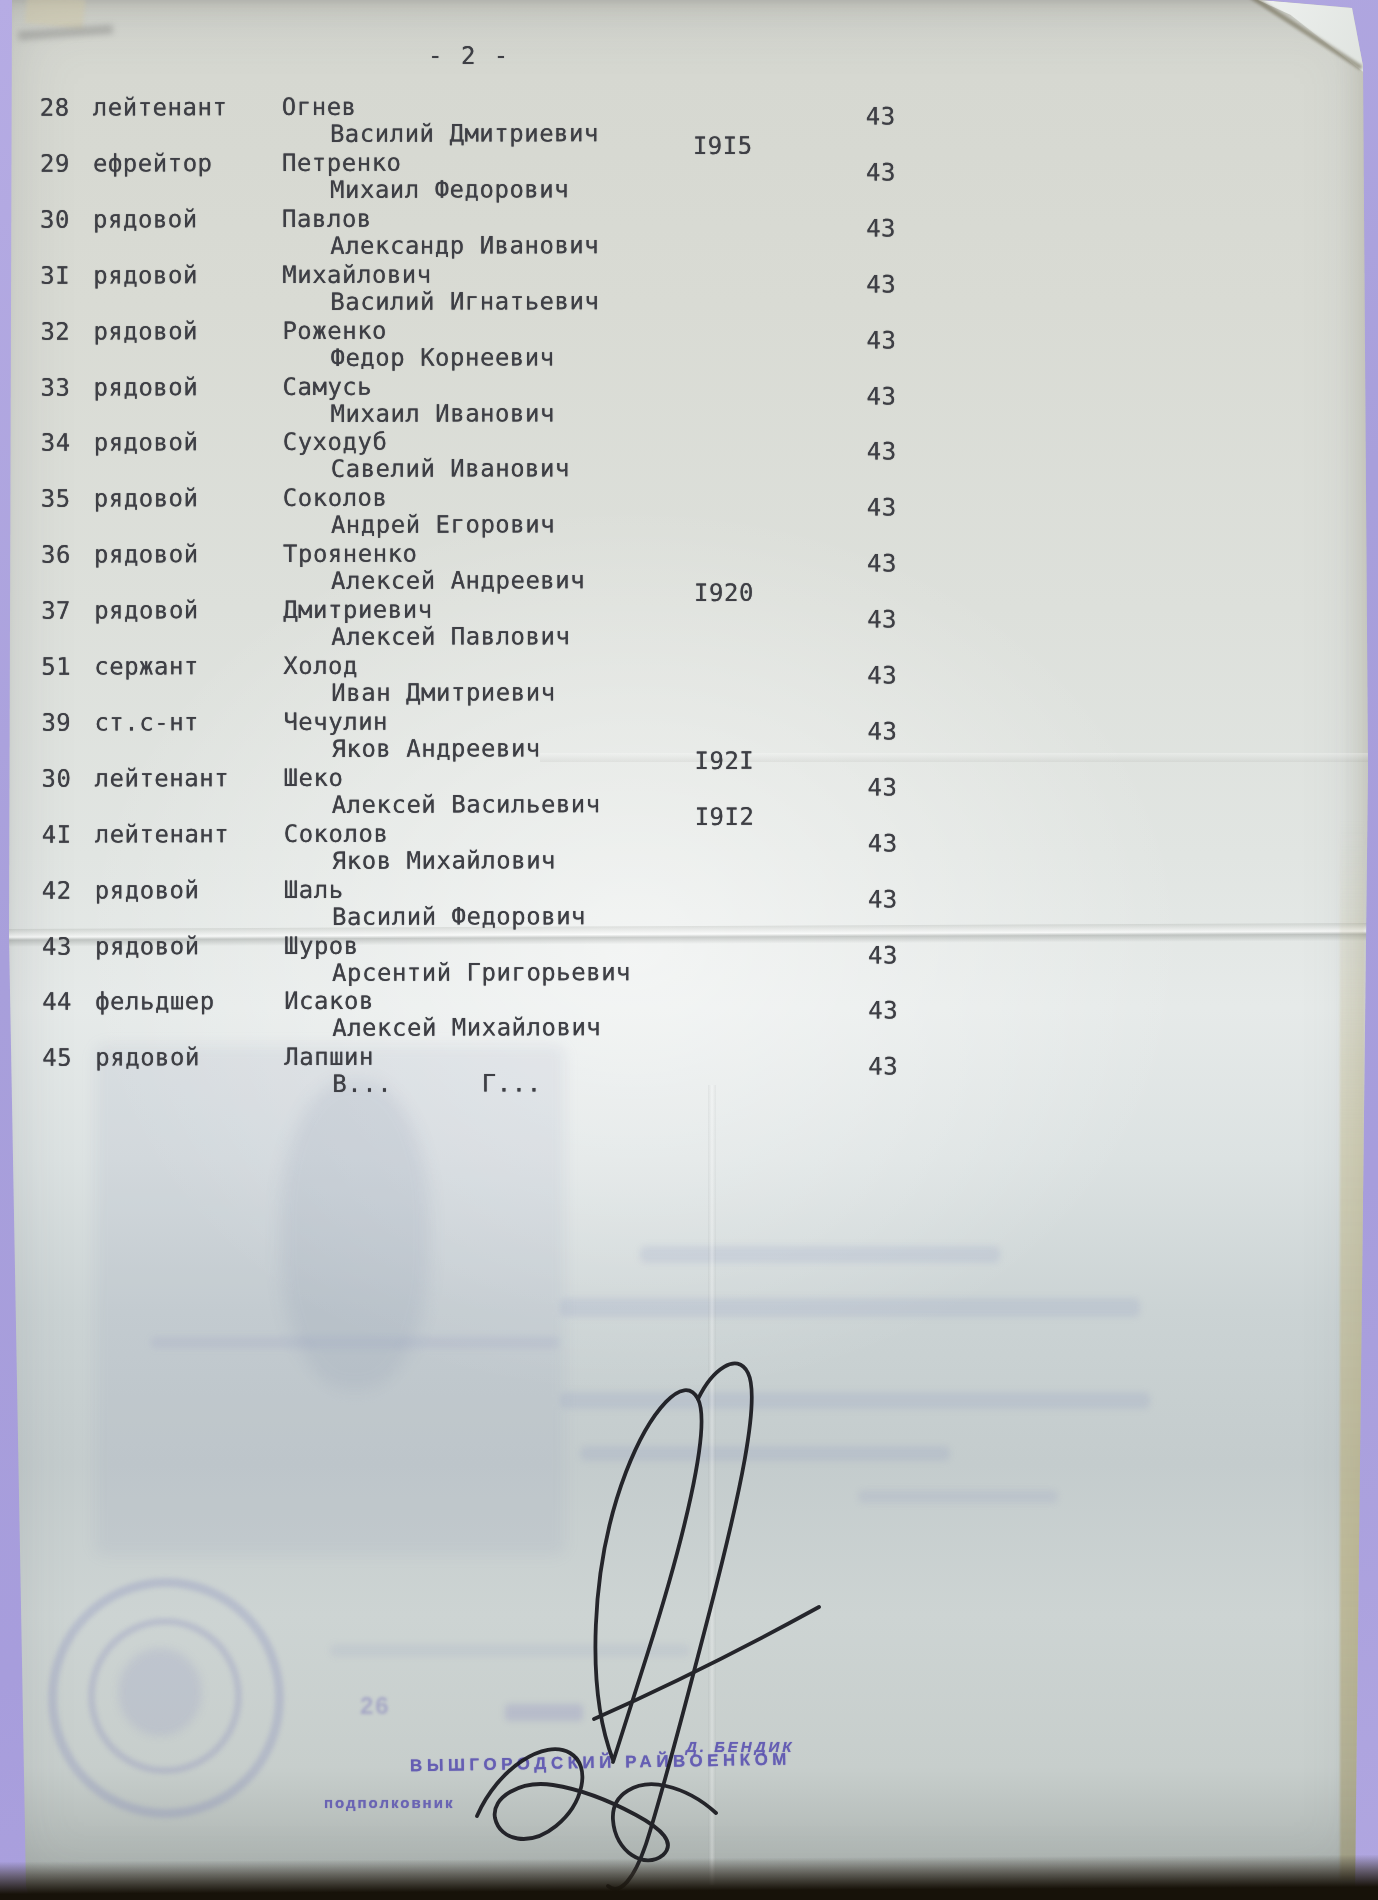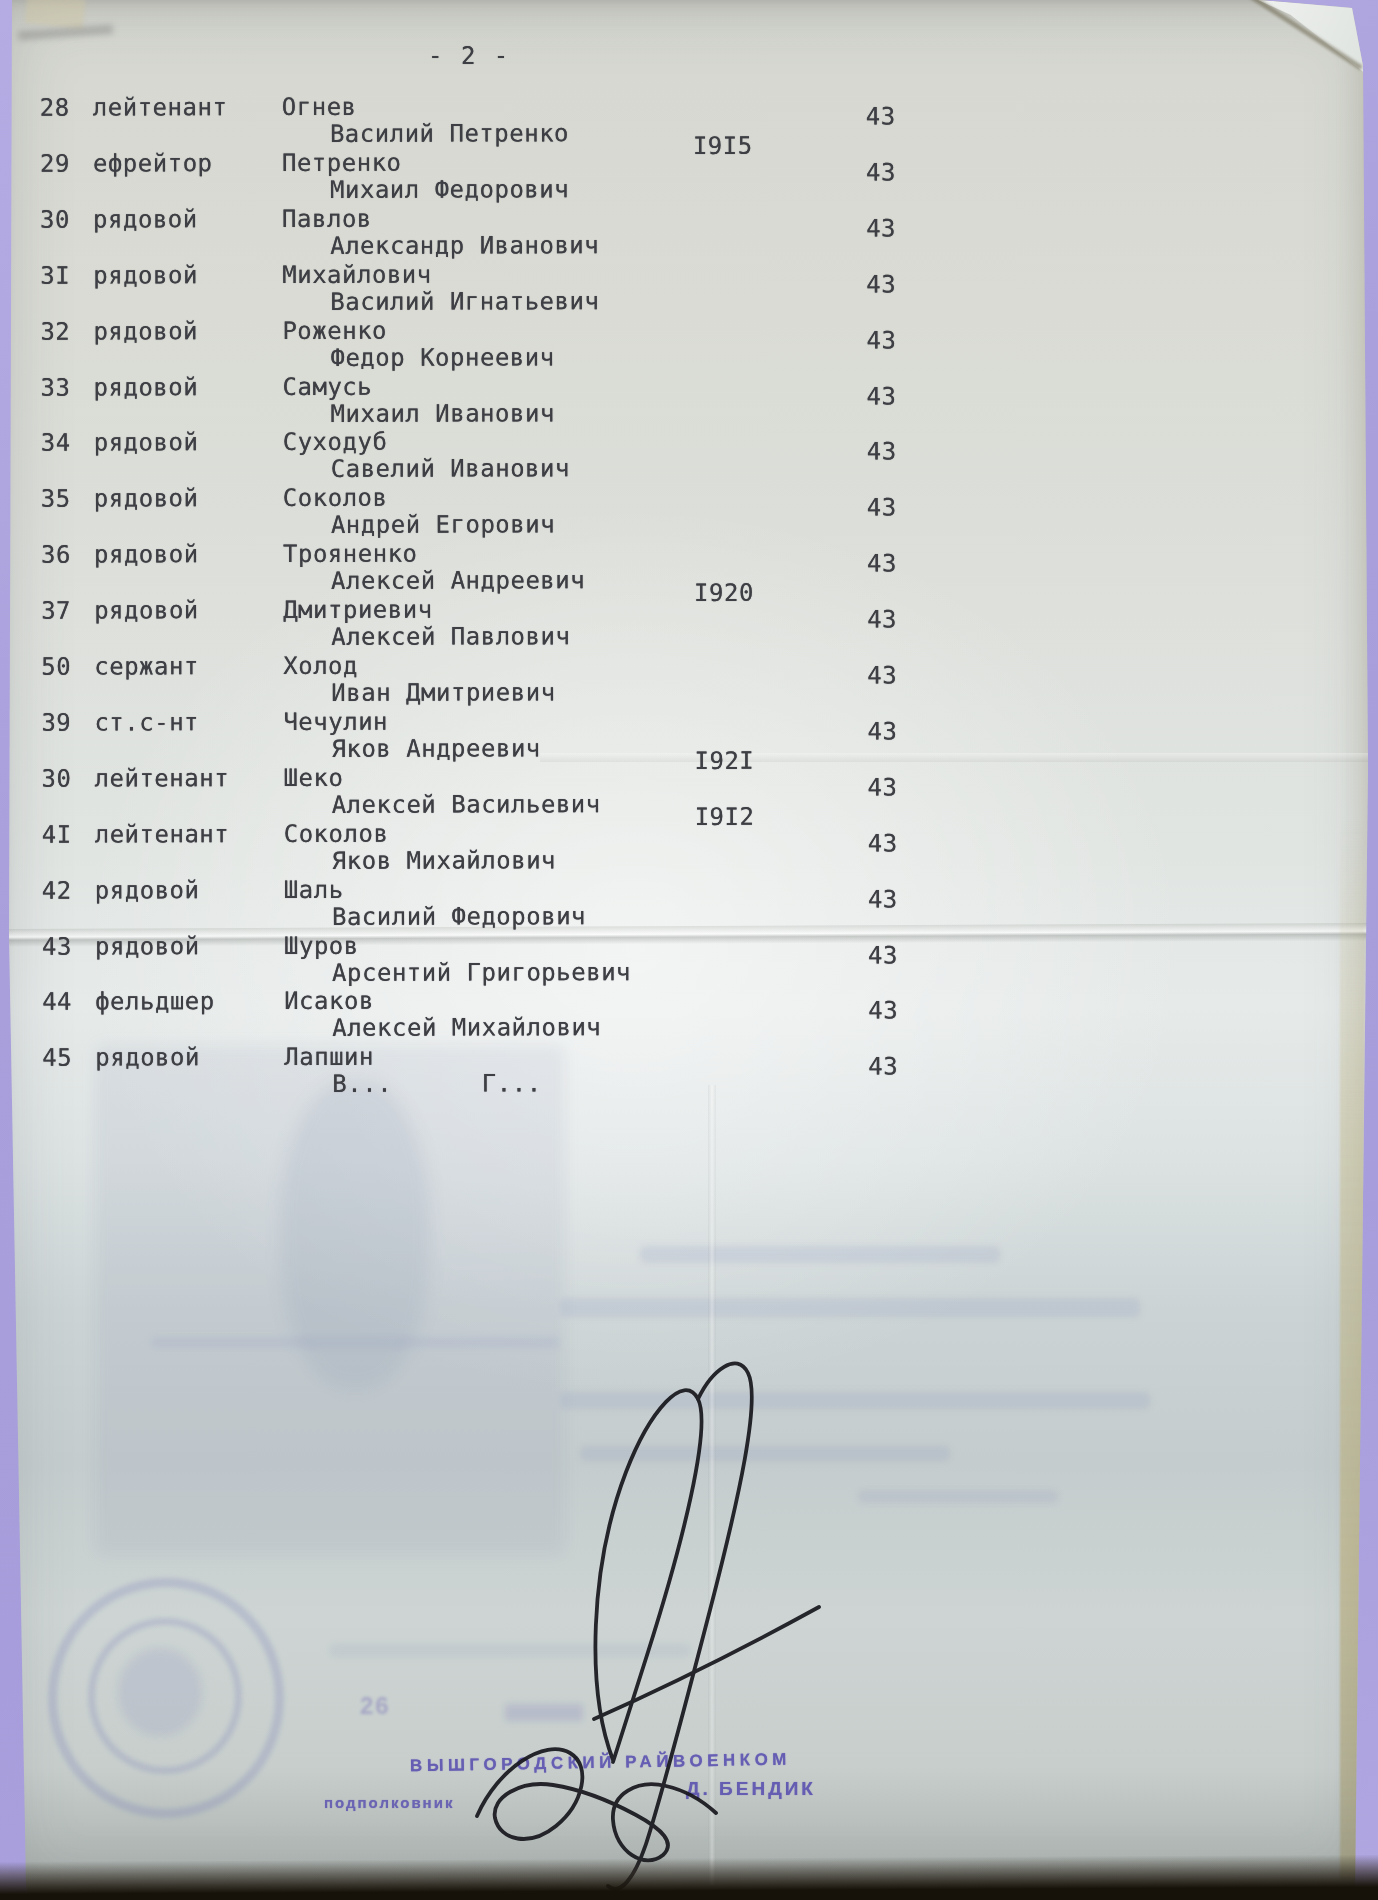--- a/index.html
+++ b/index.html
@@ -62,21 +62,21 @@
   .row .rank{position:absolute;left:95px;top:0;}
   .row .surname{position:absolute;left:284px;top:0;}
   .row .given{position:absolute;left:332px;top:27px;}
   .row .year{position:absolute;left:695px;top:-16px;}
   .row .cnt{position:absolute;left:868px;top:11px;}
 
   
   .stamp{position:absolute;color:#584fb0;font-family:"Liberation Sans",sans-serif;font-weight:bold;
     text-shadow:0 0 1px rgba(88,79,176,0.8);opacity:.88;}
   .stamp-office{left:410px;top:1753px;font-size:17px;letter-spacing:4.5px;transform:rotate(-1deg);}
-  .stamp-name{left:686px;top:1778px;font-size:19px;letter-spacing:3px;}
+  .stamp-name{left:686px;top:1738px;font-size:15px;letter-spacing:3px;font-style:italic;}
   .stamp-rank{left:324px;top:1794px;font-size:15px;letter-spacing:2px;opacity:.82;}
 
   
   .sig{position:absolute;left:0;top:0;width:1378px;height:1900px;pointer-events:none;}
 
   
   .bottom-band{position:absolute;left:-10px;top:1858px;width:1400px;height:48px;transform:rotate(-0.3deg);
     background:linear-gradient(180deg,rgba(60,55,45,0) 0%,rgba(52,46,36,0.55) 30%,#171209 68%);}
 </style>
 </head>
@@ -105,31 +105,31 @@
   <div class="tl-shadow"></div>
   <div class="crease-soft"></div>
   <div class="crease-main"></div>
   <div class="crease-vert"></div>
   <div class="corner-flap"></div>
   <div class="corner-shadow"></div>
   <div class="edge-tan"></div>
 
   <div class="typed page-num">- 2 -</div>
   <div id="rows" class="typed">
-      <div class="row" style="top: 92px;"><span class="no">28</span><span class="rank">лейтенант</span><span class="surname">Огнев</span><span class="given">Василий Петренко</span><span class="cnt">43</span></div>
+      <div class="row" style="top: 92px;"><span class="no">28</span><span class="rank">лейтенант</span><span class="surname">Огнев</span><span class="given">Василий Дмитриевич</span><span class="cnt">43</span></div>
       <div class="row" style="top: 147.9px;"><span class="no">29</span><span class="rank">ефрейтор</span><span class="surname">Петренко</span><span class="given">Михаил Федорович</span><span class="year">I9I5</span><span class="cnt">43</span></div>
       <div class="row" style="top: 203.8px;"><span class="no">30</span><span class="rank">рядовой</span><span class="surname">Павлов</span><span class="given">Александр Иванович</span><span class="cnt">43</span></div>
       <div class="row" style="top: 259.7px;"><span class="no">3I</span><span class="rank">рядовой</span><span class="surname">Михайлович</span><span class="given">Василий Игнатьевич</span><span class="cnt">43</span></div>
       <div class="row" style="top: 315.6px;"><span class="no">32</span><span class="rank">рядовой</span><span class="surname">Роженко</span><span class="given">Федор Корнеевич</span><span class="cnt">43</span></div>
       <div class="row" style="top: 371.5px;"><span class="no">33</span><span class="rank">рядовой</span><span class="surname">Самусь</span><span class="given">Михаил Иванович</span><span class="cnt">43</span></div>
       <div class="row" style="top: 427.4px;"><span class="no">34</span><span class="rank">рядовой</span><span class="surname">Суходуб</span><span class="given">Савелий Иванович</span><span class="cnt">43</span></div>
       <div class="row" style="top: 483.3px;"><span class="no">35</span><span class="rank">рядовой</span><span class="surname">Соколов</span><span class="given">Андрей Егорович</span><span class="cnt">43</span></div>
       <div class="row" style="top: 539.2px;"><span class="no">36</span><span class="rank">рядовой</span><span class="surname">Трояненко</span><span class="given">Алексей Андреевич</span><span class="cnt">43</span></div>
       <div class="row" style="top: 595.1px;"><span class="no">37</span><span class="rank">рядовой</span><span class="surname">Дмитриевич</span><span class="given">Алексей Павлович</span><span class="year">I920</span><span class="cnt">43</span></div>
-      <div class="row" style="top: 651px;"><span class="no">50</span><span class="rank">сержант</span><span class="surname">Холод</span><span class="given">Иван Дмитриевич</span><span class="cnt">43</span></div>
+      <div class="row" style="top: 651px;"><span class="no">51</span><span class="rank">сержант</span><span class="surname">Холод</span><span class="given">Иван Дмитриевич</span><span class="cnt">43</span></div>
       <div class="row" style="top: 706.9px;"><span class="no">39</span><span class="rank">ст.с-нт</span><span class="surname">Чечулин</span><span class="given">Яков Андреевич</span><span class="cnt">43</span></div>
       <div class="row" style="top: 762.8px;"><span class="no">30</span><span class="rank">лейтенант</span><span class="surname">Шеко</span><span class="given">Алексей Васильевич</span><span class="year">I92I</span><span class="cnt">43</span></div>
       <div class="row" style="top: 818.7px;"><span class="no">4I</span><span class="rank">лейтенант</span><span class="surname">Соколов</span><span class="given">Яков Михайлович</span><span class="year">I9I2</span><span class="cnt">43</span></div>
       <div class="row" style="top: 874.6px;"><span class="no">42</span><span class="rank">рядовой</span><span class="surname">Шаль</span><span class="given">Василий Федорович</span><span class="cnt">43</span></div>
       <div class="row" style="top: 930.5px;"><span class="no">43</span><span class="rank">рядовой</span><span class="surname">Шуров</span><span class="given">Арсентий Григорьевич</span><span class="cnt">43</span></div>
       <div class="row" style="top: 986.4px;"><span class="no">44</span><span class="rank">фельдшер</span><span class="surname">Исаков</span><span class="given">Алексей Михайлович</span><span class="cnt">43</span></div>
       <div class="row" style="top: 1042.3px;"><span class="no">45</span><span class="rank">рядовой</span><span class="surname">Лапшин</span><span class="given">В...      Г...</span><span class="cnt">43</span></div>
     </div>
 
   <div class="stamp stamp-office">ВЫШГОРОДСКИЙ РАЙВОЕНКОМ</div>

